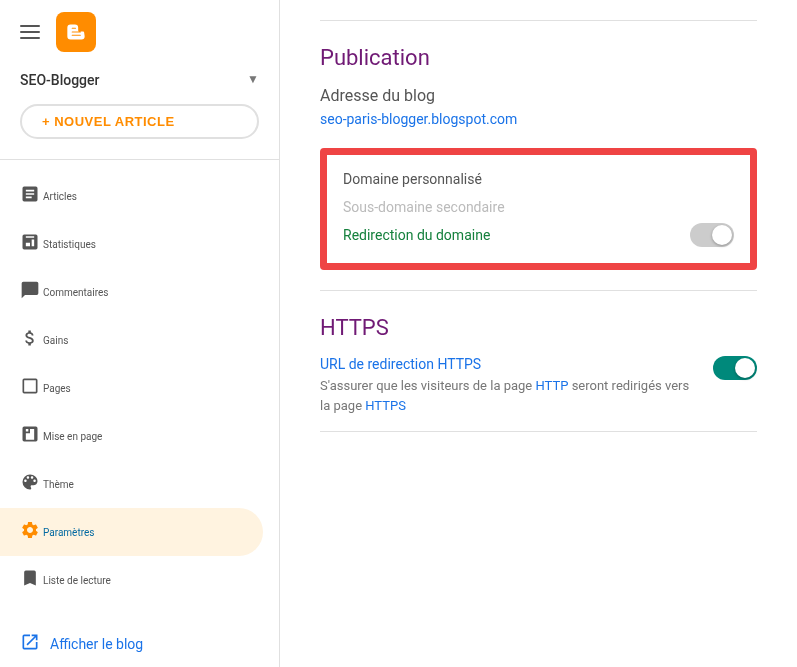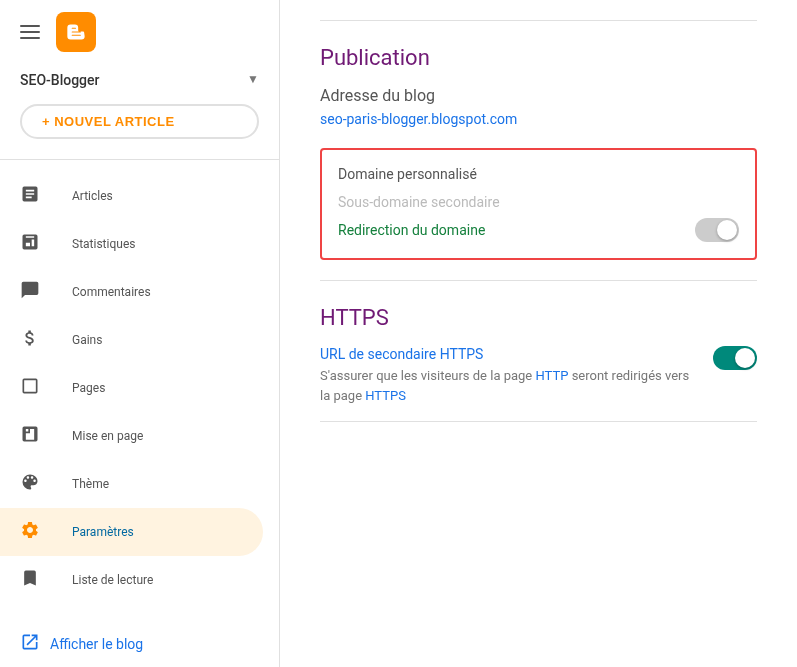--- a/index.html
+++ b/index.html
@@ -94,25 +94,25 @@
       margin: 4px 0;
     }
 
     .sidebar-nav {
       list-style: none;
       padding: 8px 0;
     }
     .sidebar-nav li {
       display: flex;
       align-items: center;
-      gap: 32px;
+      gap: 3px;
       padding: 12px 20px;
       cursor: pointer;
       color: #555;
-      font-size: 12px;
+      font-size: 10px;
       font-weight: 400;
       border-radius: 0 24px 24px 0;
       margin-right: 16px;
     }
     .sidebar-nav li.active {
       color: #FF8C00;
       background: #fff3e0;
     }
     .sidebar-nav li.active .nav-icon {
       color: #FF8C00;
@@ -174,21 +174,21 @@
 
     .setting-value-link {
       font-size: 14px;
       color: #1a73e8;
       text-decoration: none;
       cursor: pointer;
     }
 
     
     .custom-domain-box {
-      border: 2px solid #ef4444;
+      border: 7px solid #ef4444;
       border-radius: 4px;
       padding: 16px;
       margin-bottom: 20px;
     }
     .custom-domain-title {
       font-size: 14px;
       color: #555;
       margin-bottom: 12px;
     }
     .subdomain-label {
@@ -414,21 +414,21 @@
     </div>
   </section>
 
   <hr>
 
   <section class="https-section">
     <h2 class="section-title">HTTPS</h2>
 
     <div class="https-row">
       <div class="https-row-text">
-        <div class="https-link">URL de secondaire HTTPS</div>
+        <div class="https-link">URL de redirection HTTPS</div>
         <div class="https-description">
           <span>S'assurer que les visiteurs de la page</span>
           <span class="http-highlight">HTTP</span>
           <span>seront redirigés vers la page</span>
           <span class="http-highlight">HTTPS</span>
         </div>
       </div>
       <div class="toggle-on"></div>
     </div>
   </section>

